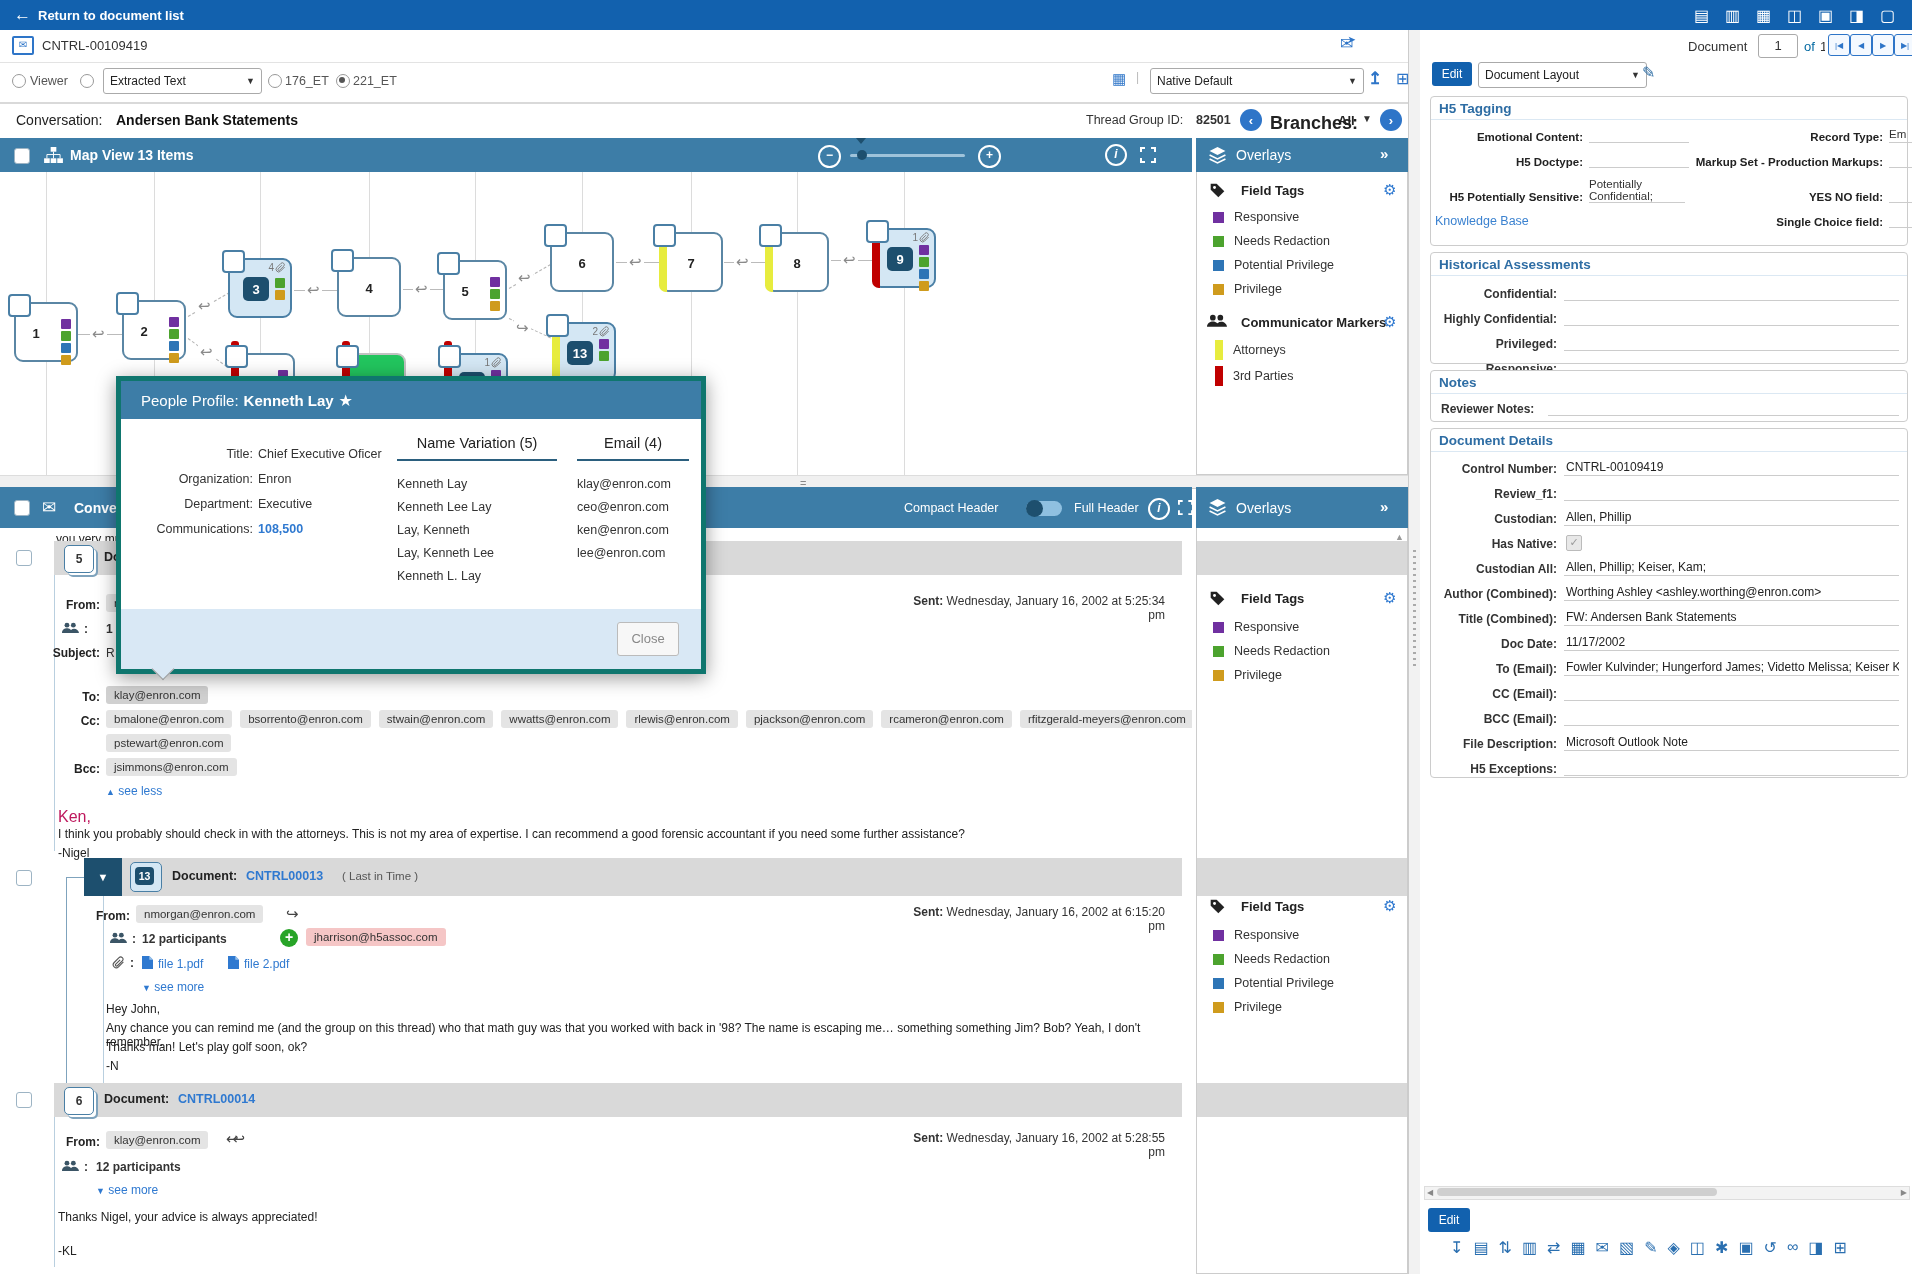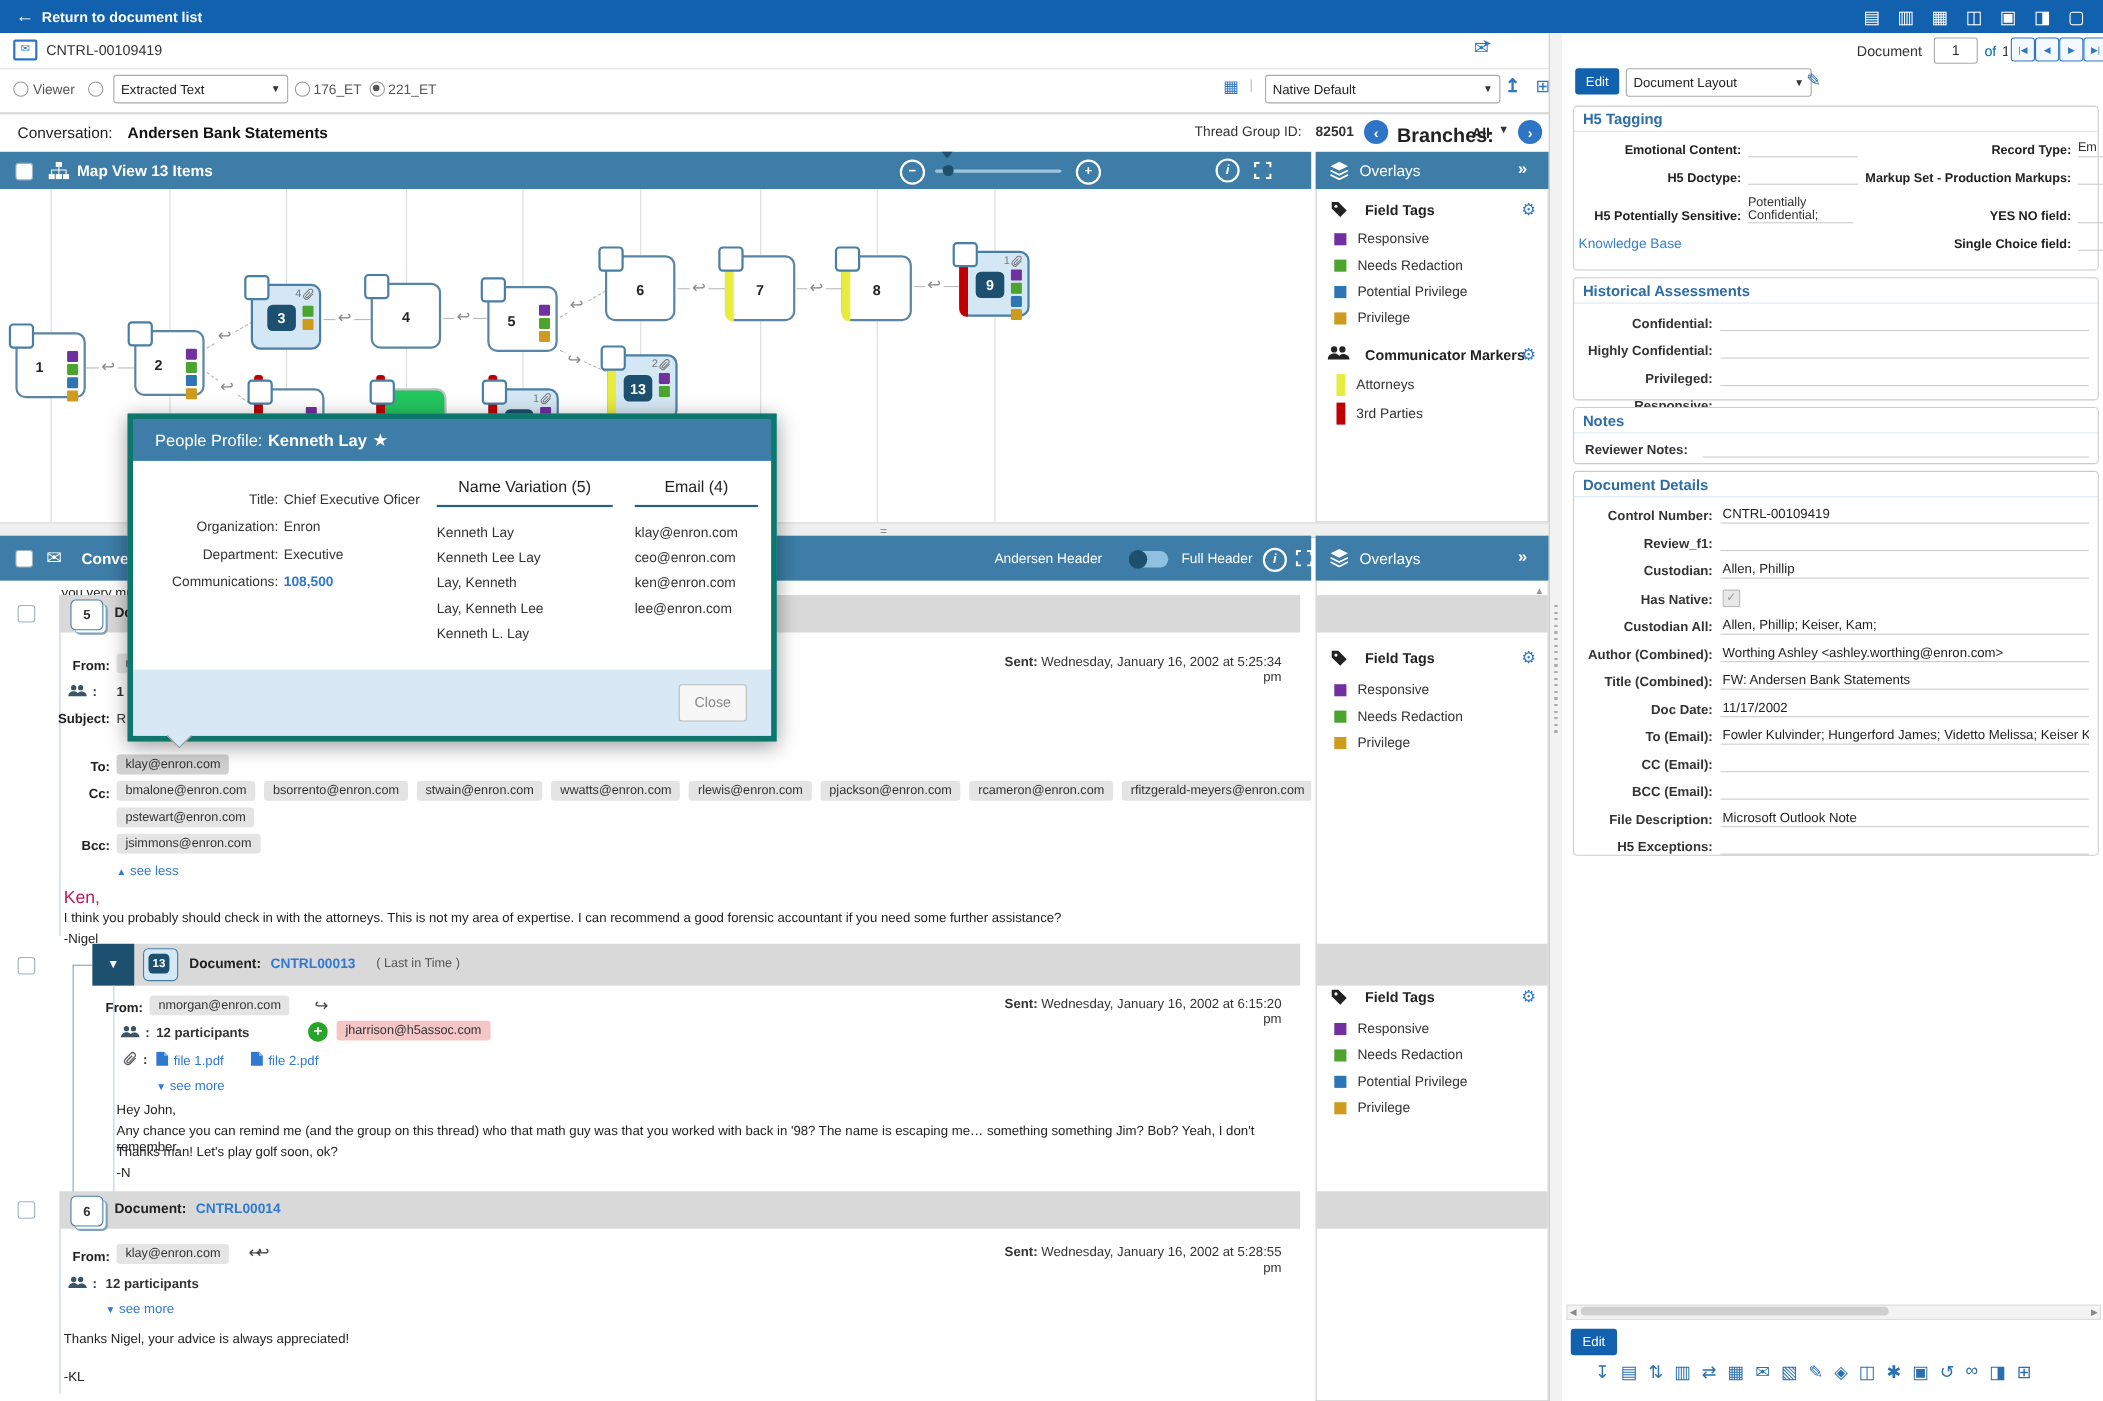--- a/index.html
+++ b/index.html
@@ -353,21 +353,21 @@
 </div>
 
 <div class="r" style="left:0;top:475px;width:1408px;height:12px;background:#f0f0f0;border-top:1px solid #ddd;border-bottom:1px solid #ccc">
   <span class="r" style="left:800px;top:1px;color:#888;font-size:11px;letter-spacing:1px">=</span>
 </div>
 
 <div class="r hdrbar" style="left:0;top:487px;width:1192px;height:41px">
   <span class="cb r" style="left:14px;top:13px"></span>
   <span class="r" style="left:42px;top:10px;font-size:17px">✉</span>
   <span class="r bold" style="left:74px;top:13px;font-size:14px">Conversation</span>
-  <span class="r" style="left:904px;top:14px;font-size:12.5px">Andersen Header</span>
+  <span class="r" style="left:904px;top:14px;font-size:12.5px">Compact Header</span>
   <span class="r" style="left:1026px;top:14px;width:36px;height:15px;background:#8fc0e0;border-radius:8px">
       <span style="position:absolute;left:0;top:-1px;width:17px;height:17px;background:#1d4f6e;border-radius:50%"></span>
     </span>
   <span class="r" style="left:1074px;top:14px;font-size:12.5px">Full Header</span>
   <span class="r" style="left:1148px;top:11px;width:18px;height:18px;border:2px solid #fff;border-radius:50%;text-align:center;line-height:17px;font-size:12px;font-style:italic;font-weight:bold">i</span>
   <span class="r" style="left:1178px;top:13px">
       <svg width="15" height="15" viewBox="0 0 16 16">
         <path d="M1 5V1h4M11 1h4v4M15 11v4h-4M5 15H1v-4" fill="none" stroke="#fff" stroke-width="2"></path>
       </svg>
     </span>

